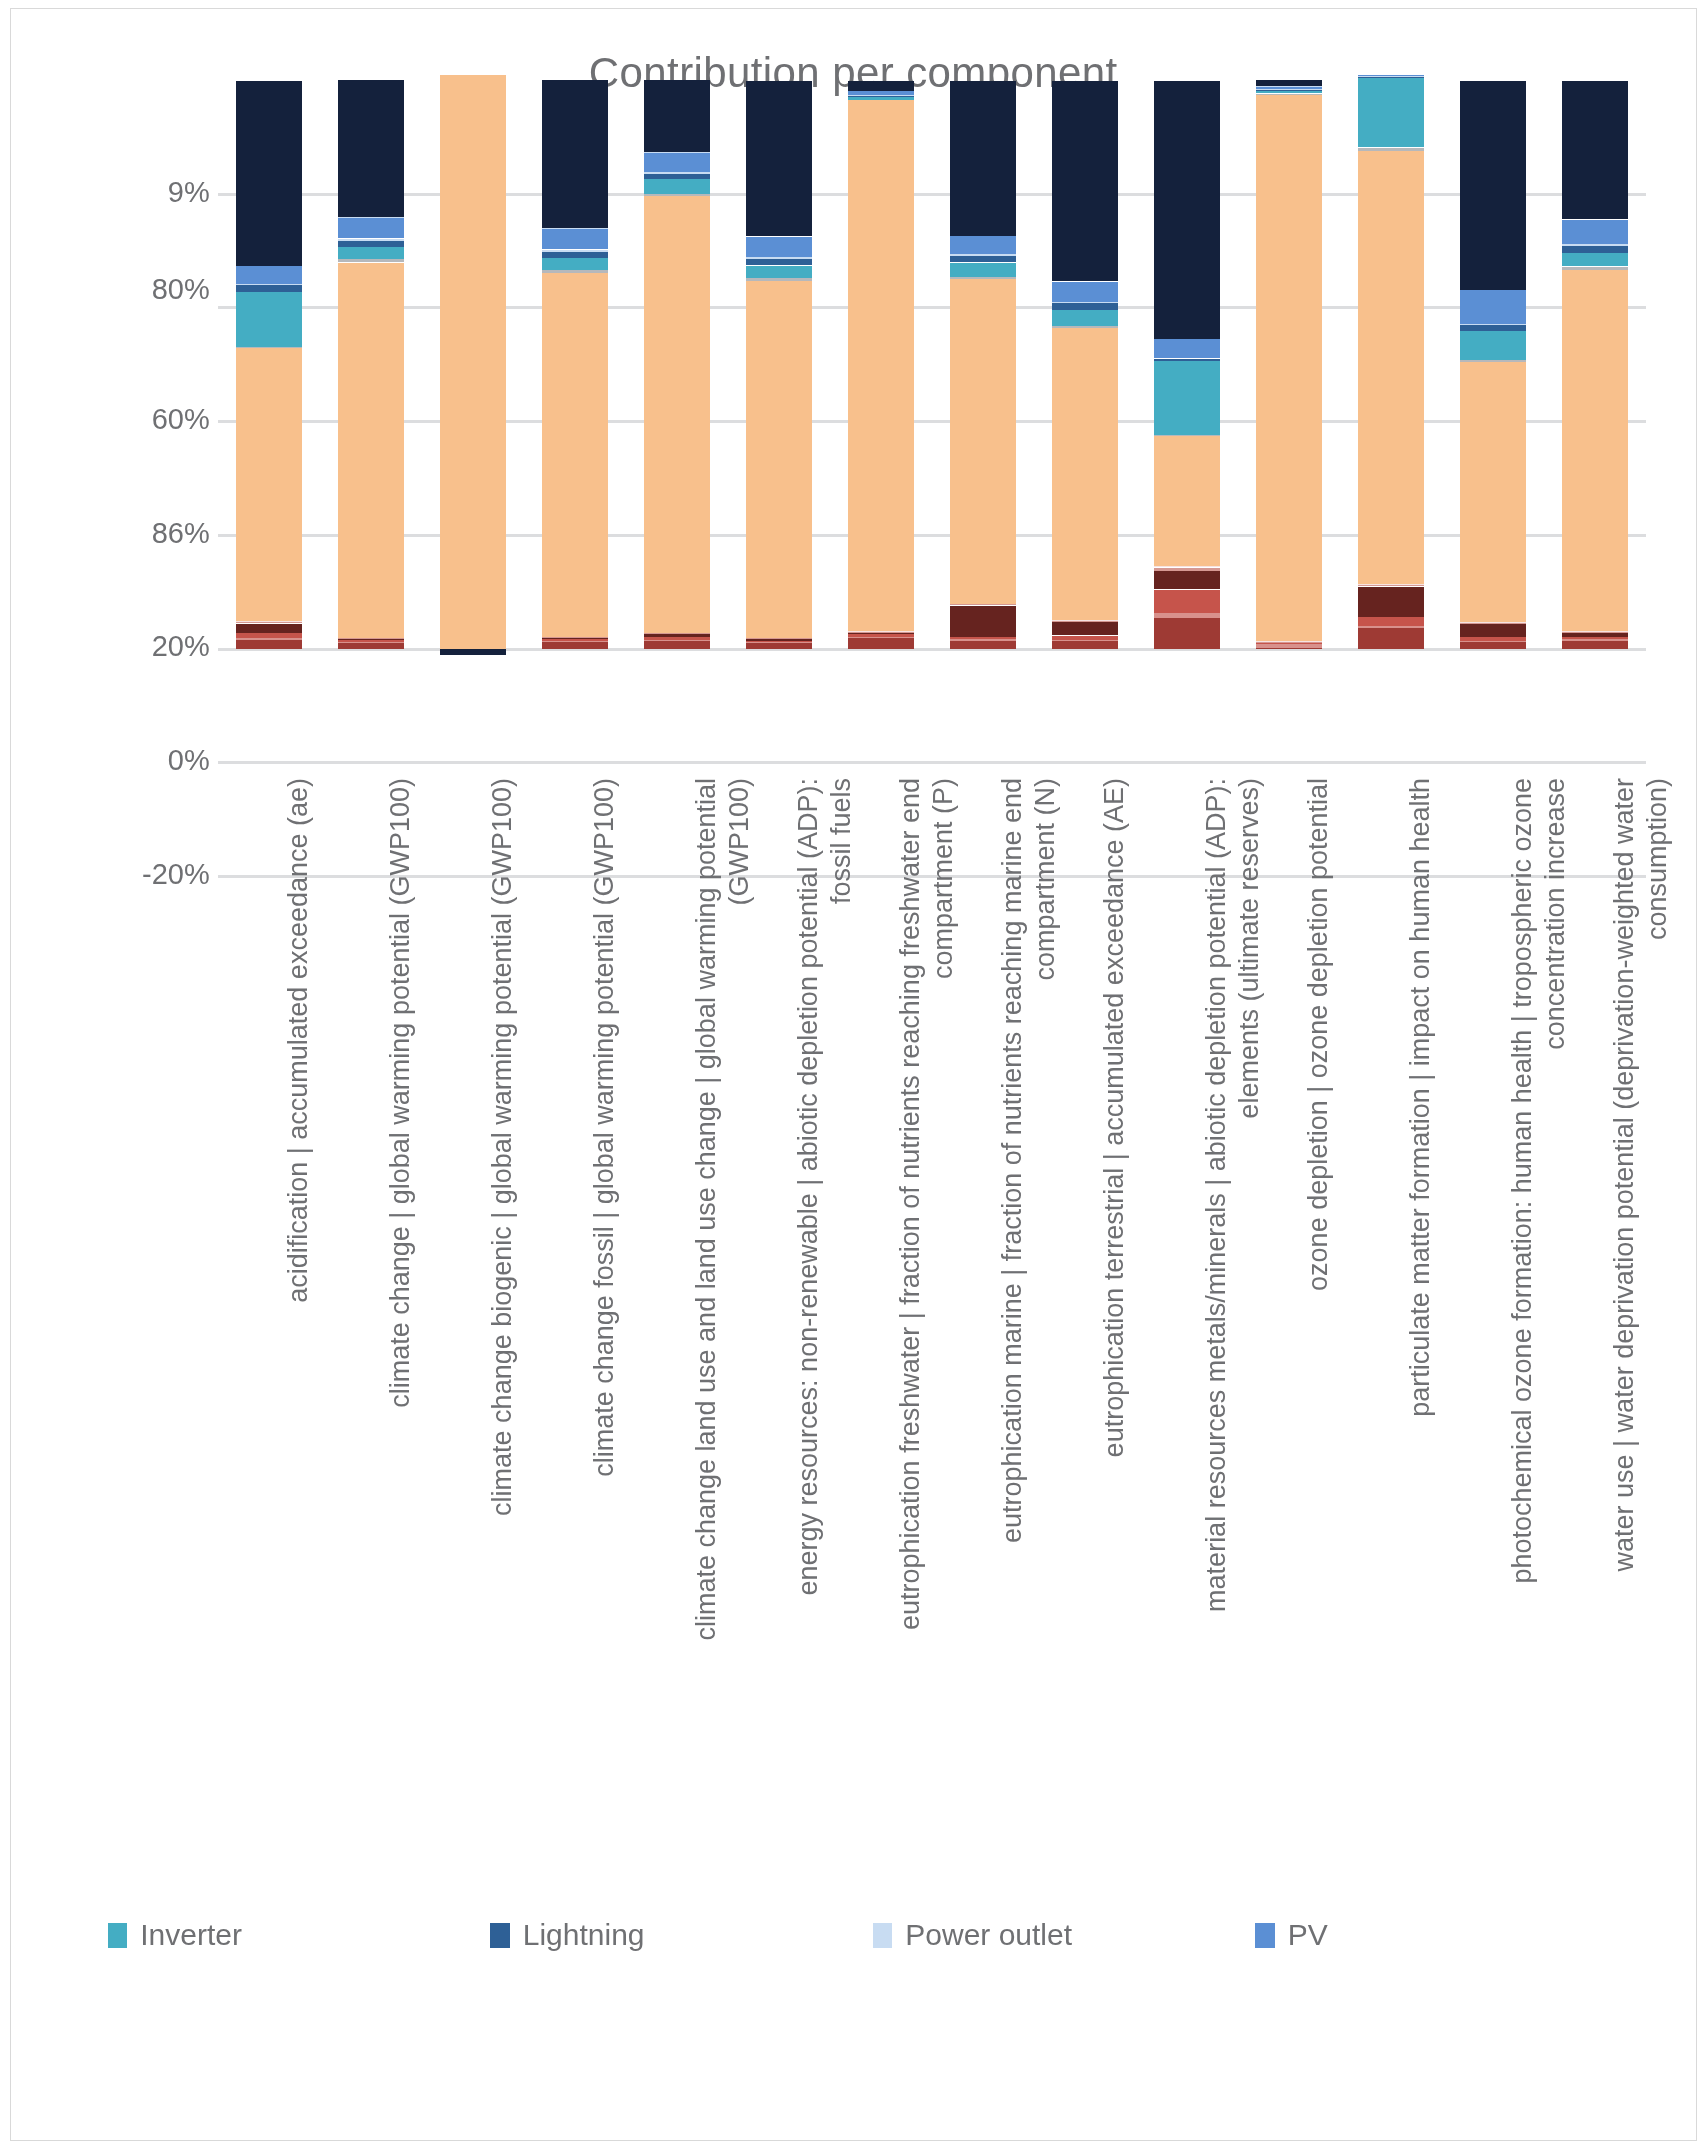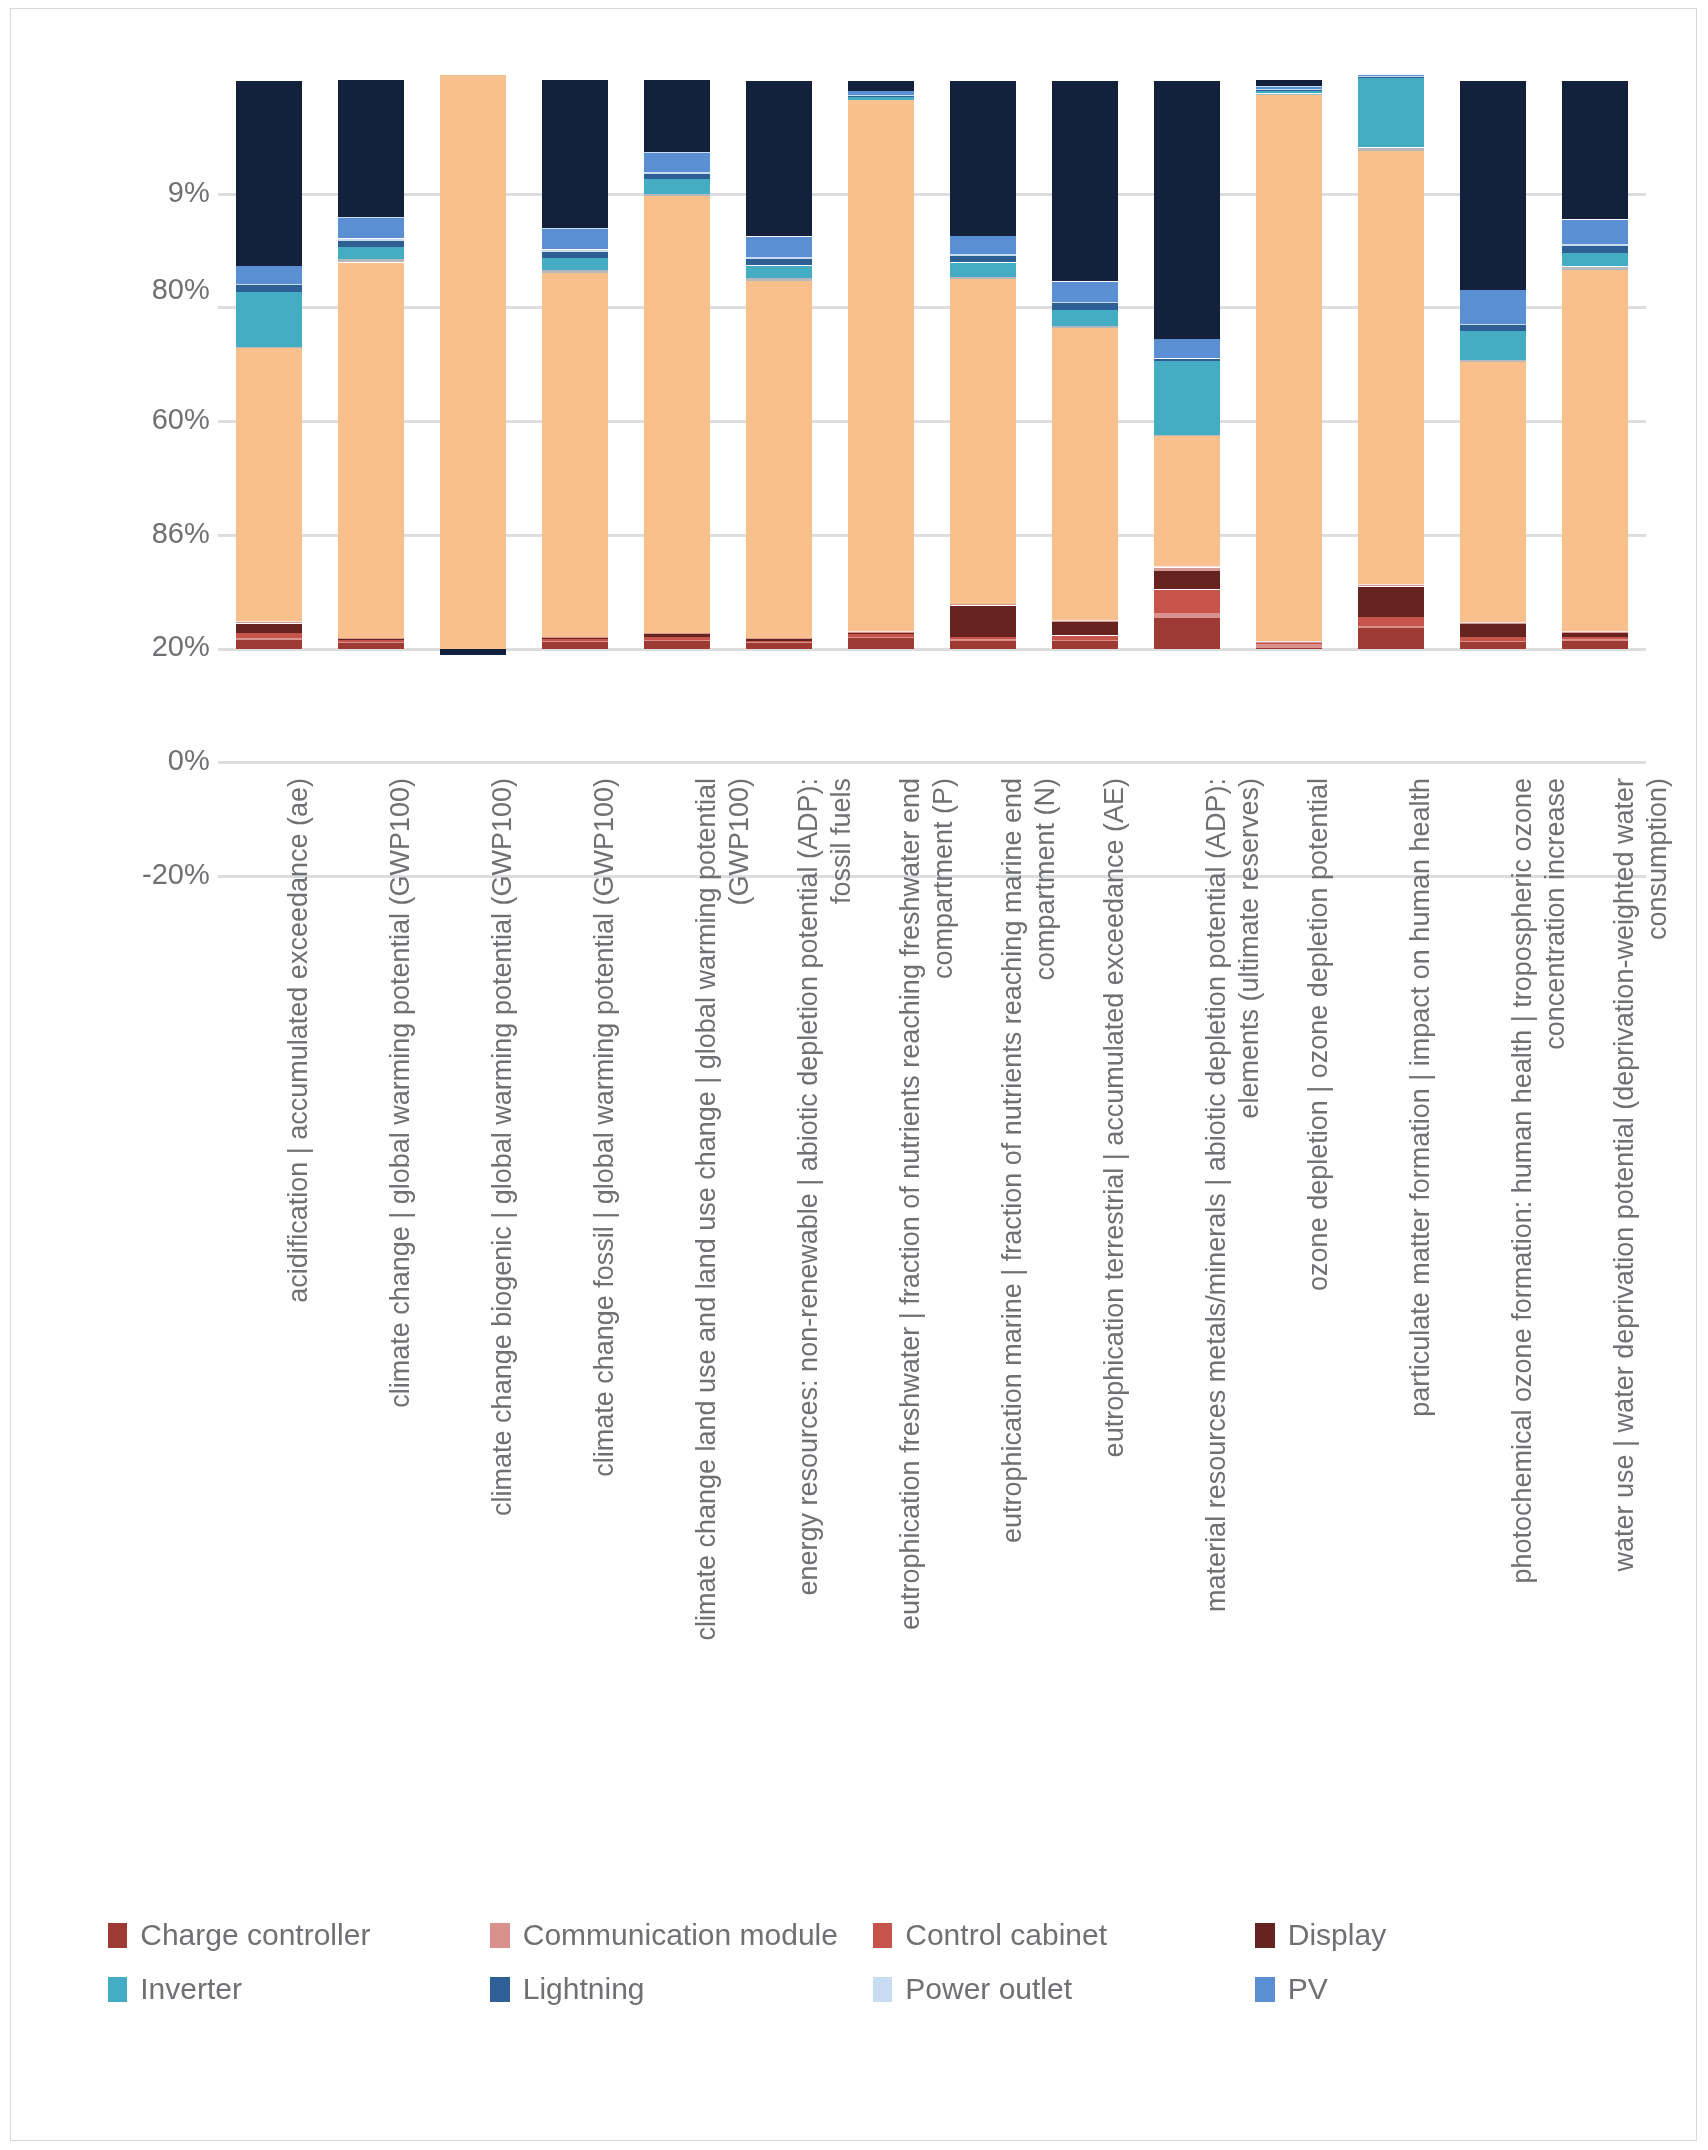--- a/index.html
+++ b/index.html
@@ -30,20 +30,21 @@
   .legend-item{display:flex;align-items:center;width:25%;}
   .swatch{width:19.4px;height:25px;flex:0 0 19.4px;margin-right:13.2px;}
   .legend-label{font-size:30px;color:#6f7073;white-space:nowrap;}
 </style>
 </head>
 <body>
 
 <div id="page">
   <div class="outer-frame">
 
+    <div class="chart-title">Contribution per component</div>
 
     <div class="plot">
       <div id="gridlines">
           <div class="gridline" style="top: -1.3px;"></div>
           <div class="gridline" style="top: 112px;"></div>
           <div class="gridline" style="top: 226px;"></div>
           <div class="gridline" style="top: 340px;"></div>
           <div class="gridline" style="top: 454px;"></div>
           <div class="gridline" style="top: 567px;"></div>
           <div class="gridline" style="top: 681px;"></div>
@@ -307,38 +308,20 @@
           <span class="cat-inner">photochemical ozone formation: human health | tropospheric ozone concentration increase</span>
         </div>
         <div class="cat" style="left: 1390px;">
           <span class="cat-inner">water use | water deprivation potential (deprivation-weighted water consumption)</span>
         </div>
       </div>
 
     <div class="legend" id="legend">
         <div class="legend-row">
           <div class="legend-item">
-            <span class="swatch" style="background: rgb(158, 58, 52);"></span>
-            <span class="legend-label">Charge controller</span>
-          </div>
-          <div class="legend-item">
-            <span class="swatch" style="background: rgb(216, 145, 140);"></span>
-            <span class="legend-label">Communication module</span>
-          </div>
-          <div class="legend-item">
-            <span class="swatch" style="background: rgb(198, 84, 75);"></span>
-            <span class="legend-label">Control cabinet</span>
-          </div>
-          <div class="legend-item">
-            <span class="swatch" style="background: rgb(102, 35, 31);"></span>
-            <span class="legend-label">Display</span>
-          </div>
-        </div>
-        <div class="legend-row">
-          <div class="legend-item">
             <span class="swatch" style="background: rgb(68, 173, 195);"></span>
             <span class="legend-label">Inverter</span>
           </div>
           <div class="legend-item">
             <span class="swatch" style="background: rgb(46, 96, 150);"></span>
             <span class="legend-label">Lightning</span>
           </div>
           <div class="legend-item">
             <span class="swatch" style="background: rgb(200, 220, 242);"></span>
             <span class="legend-label">Power outlet</span>

